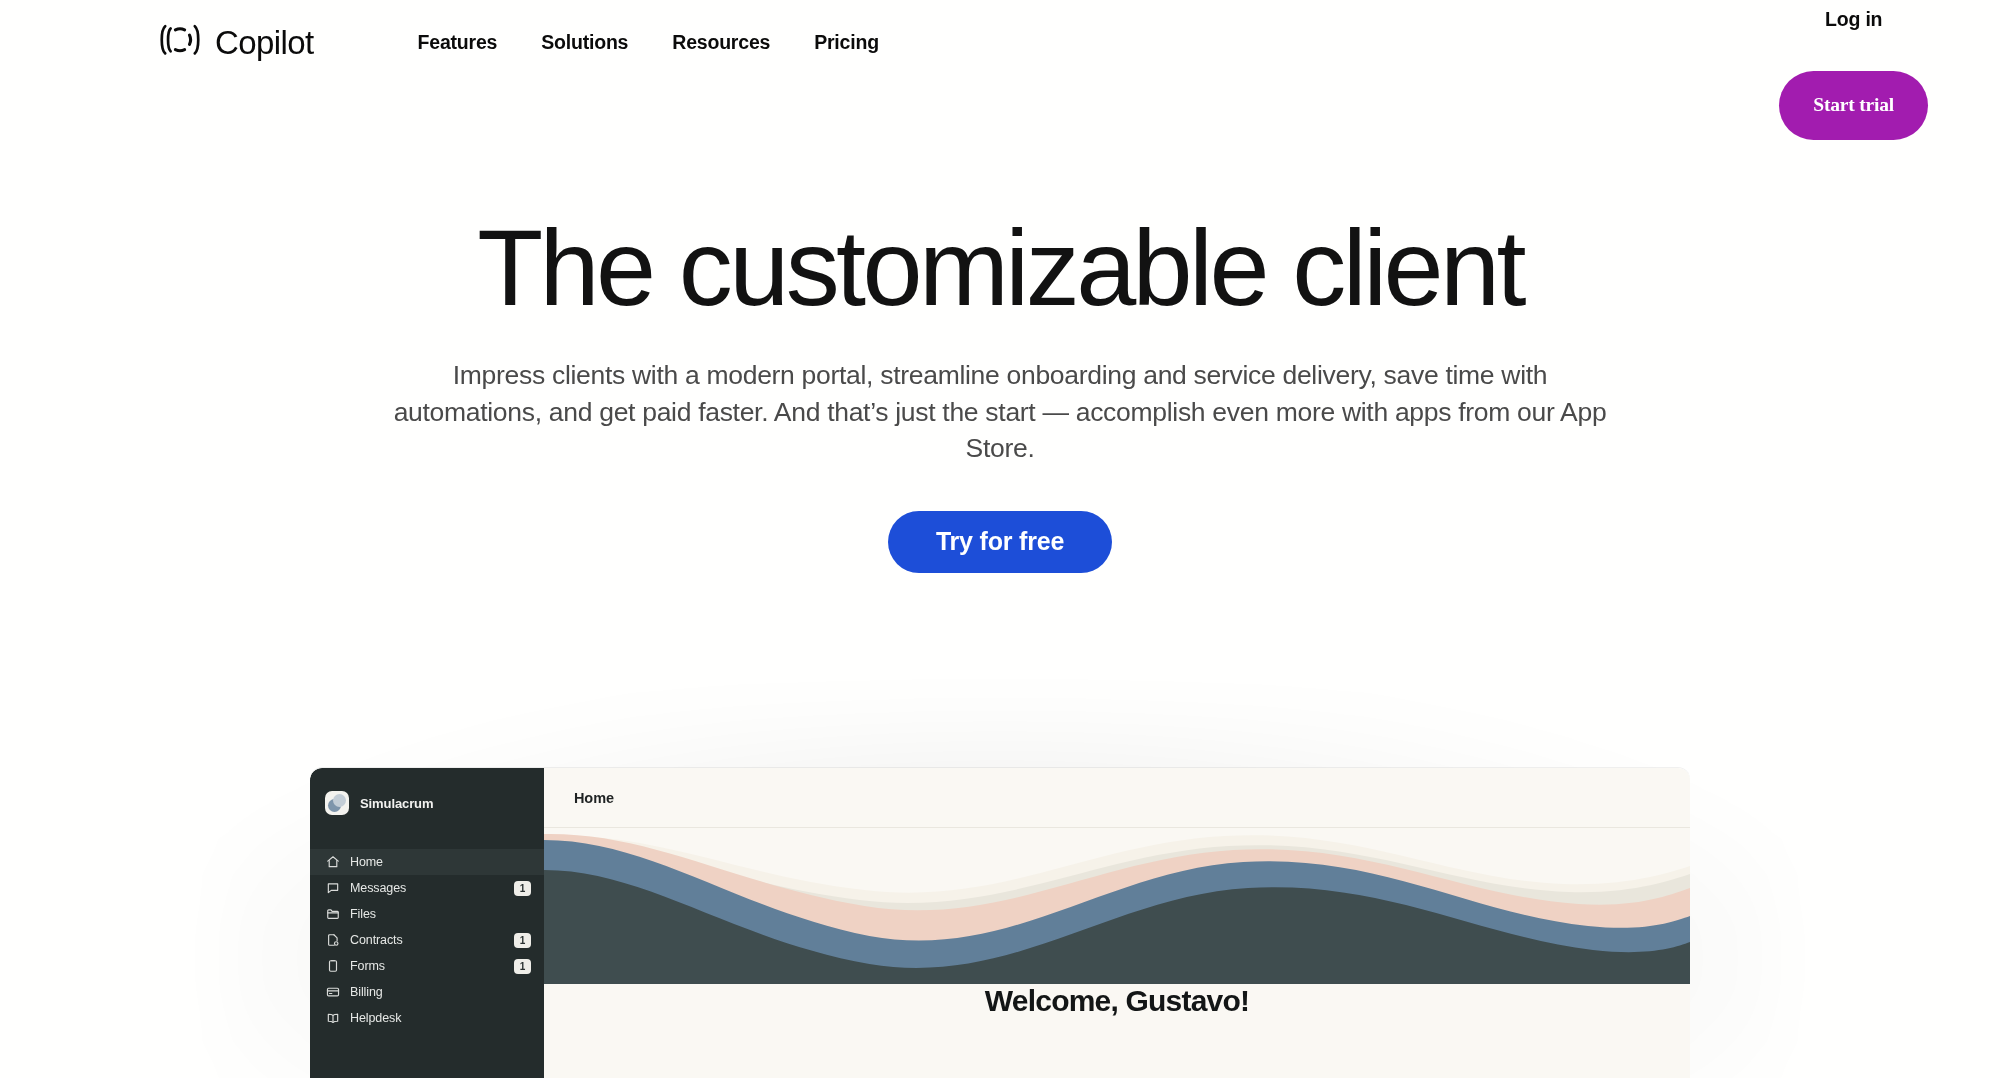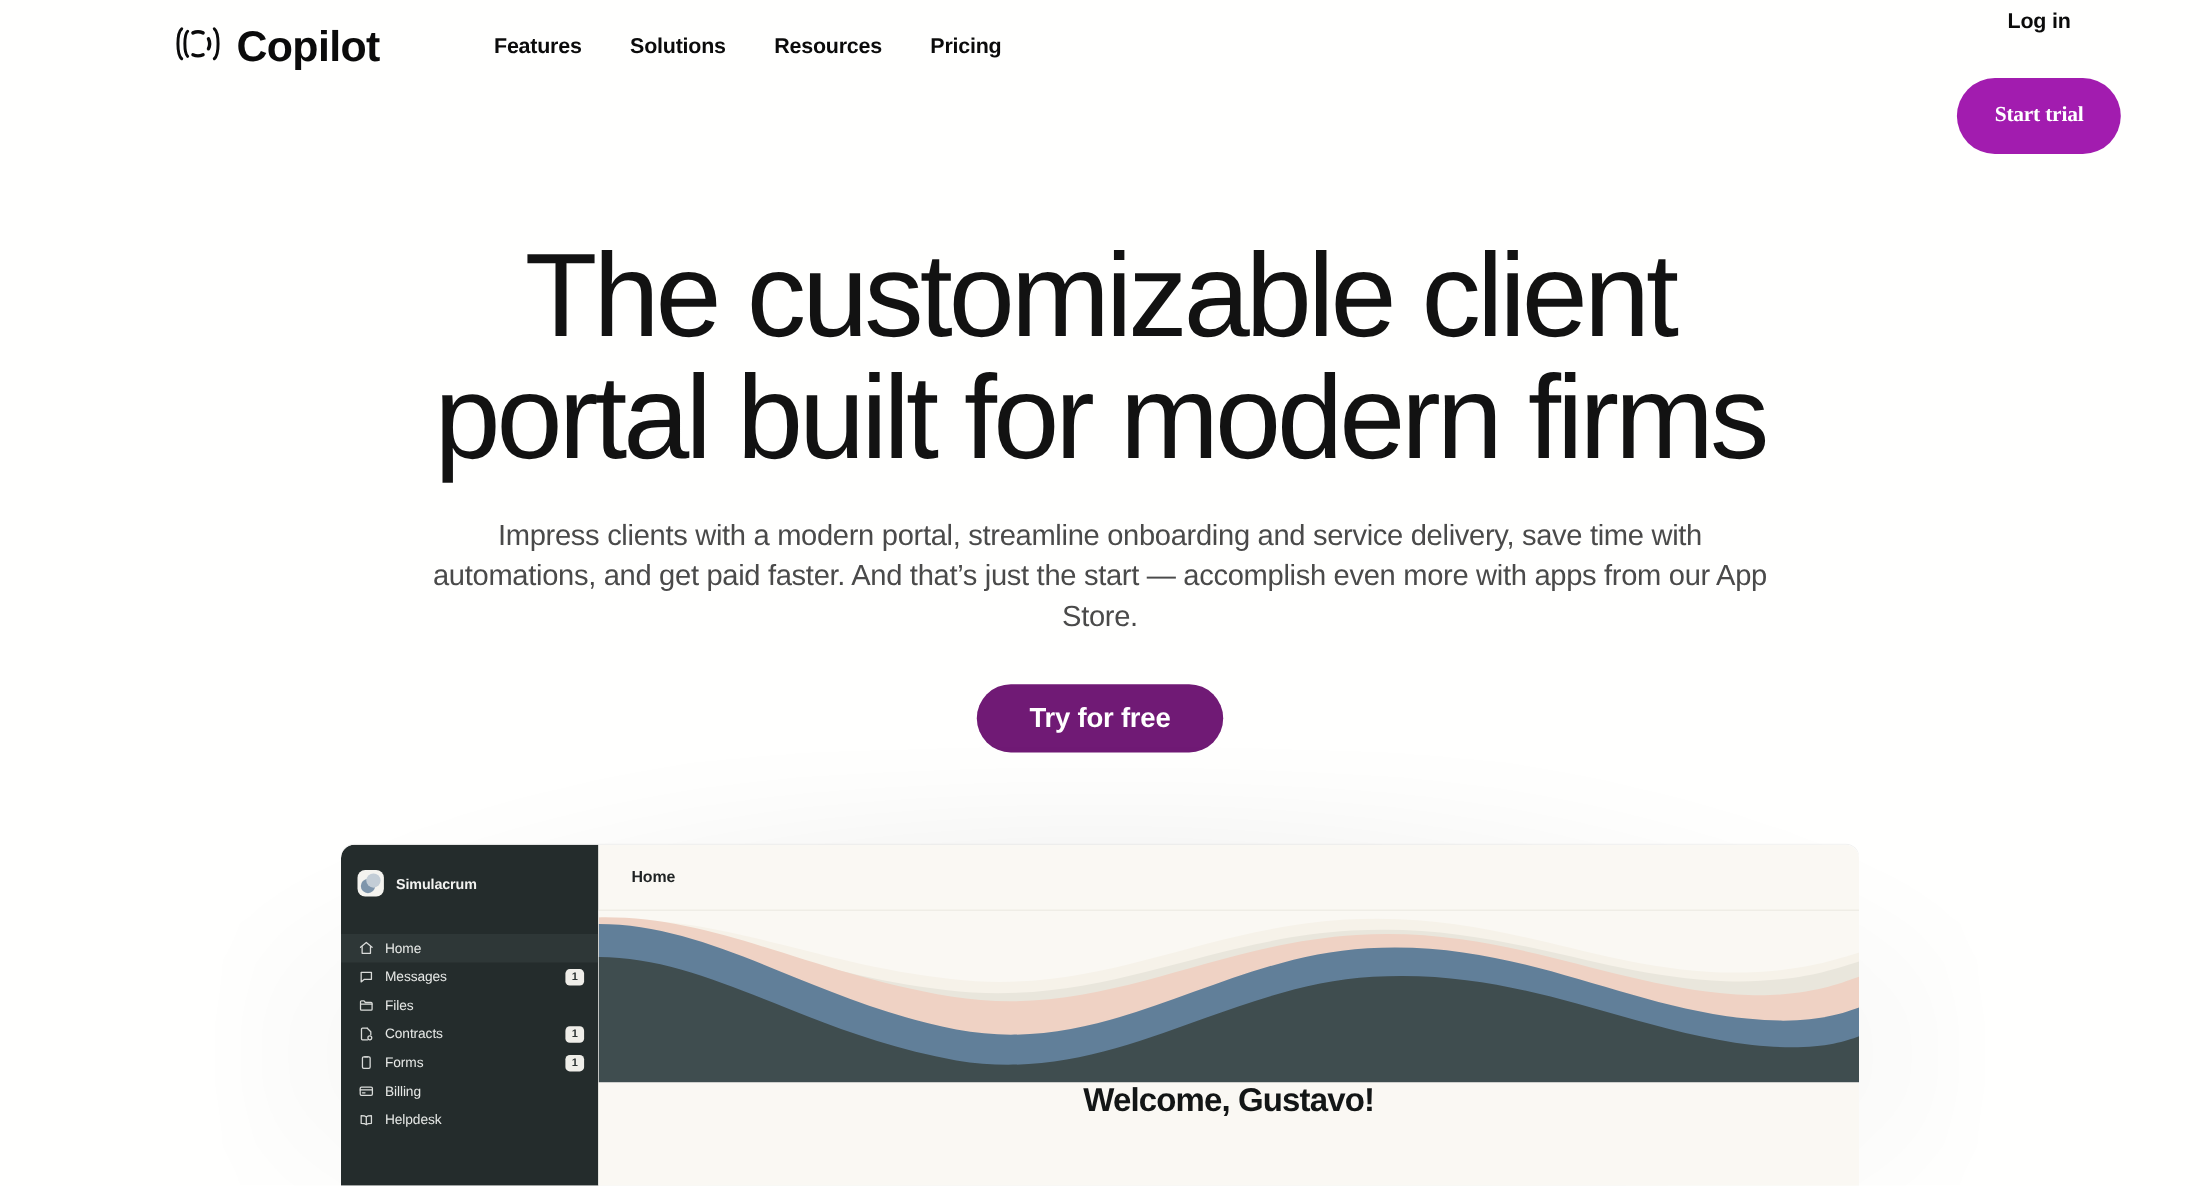--- a/index.html
+++ b/index.html
@@ -33,22 +33,22 @@
 
   .brand {
     display: flex;
     align-items: center;
     gap: 13px;
     cursor: pointer;
     flex-shrink: 0;
   }
   .brand-mark { display: block; }
   .brand-name {
-    font-size: 39px;
-    font-weight: 700;
+    font-size: 33px;
+    font-weight: 400;
     letter-spacing: -0.6px;
     color: #0B0B0B;
     line-height: 1;
   }
 
   .main-nav {
     display: flex;
     align-items: center;
     gap: 44px;
     margin-left: 104px;
@@ -121,21 +121,21 @@
     line-height: 1.38;
     font-weight: 400;
     color: #4A4A4A;
     letter-spacing: -0.3px;
   }
 
   .hero-cta-wrap {
     margin-top: 44px;
   }
   .btn-try-free {
-    background: #701a75;
+    background: #1d4ed8;
     color: #FFFFFF;
     font-size: 25px;
     font-weight: 700;
     letter-spacing: -0.2px;
     border: none;
     border-radius: 999px;
     padding: 0 48px;
     height: 62px;
     display: inline-flex;
     align-items: center;
@@ -344,21 +344,20 @@
     <a class="header-link">Log in</a>
     <button class="btn-start-trial">Start trial</button>
   </div>
 
 </header>
 
 <section class="hero">
 
   <h1 class="hero-title">
     <span class="line">The customizable client</span>
-    <span class="line">portal built for modern firms</span>
   </h1>
 
   <p class="hero-sub">Impress clients with a modern portal, streamline onboarding and service delivery, save time with automations, and get paid faster. And that’s just the start — accomplish even more with apps from our App Store.</p>
 
   <div class="hero-cta-wrap">
     <button class="btn-try-free">Try for free</button>
   </div>
 
 </section>
 

